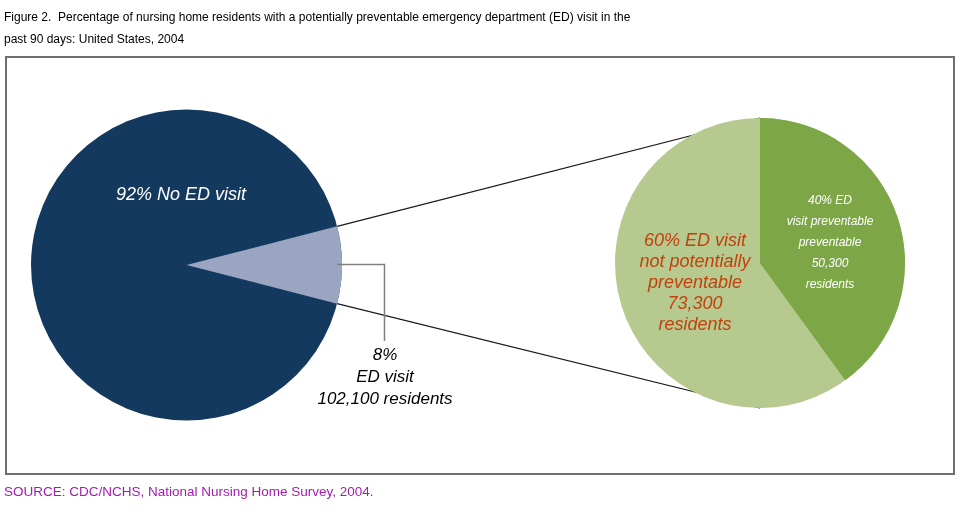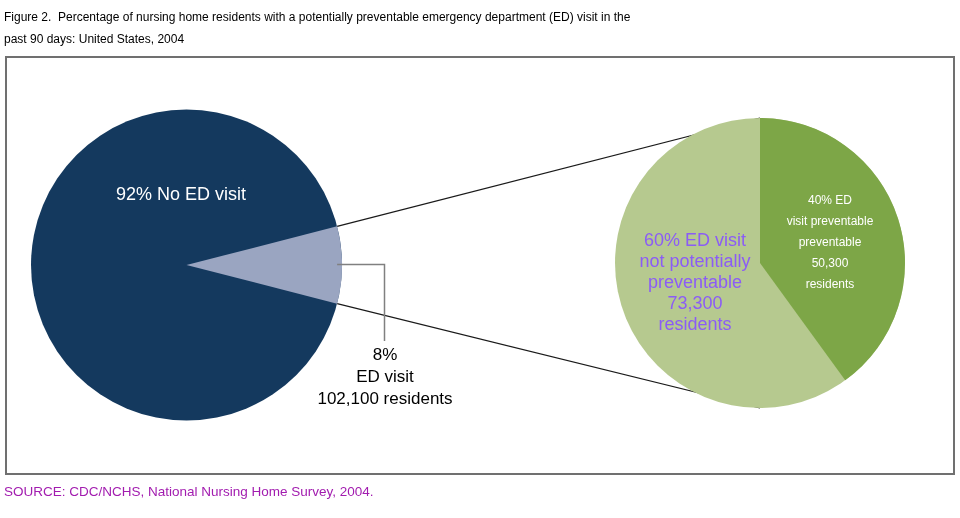--- a/index.html
+++ b/index.html
@@ -43,20 +43,21 @@
     left: 0;
     top: 0;
     width: 960px;
     height: 518px;
   }
   .pie-label {
     position: absolute;
     transform: translateX(-50%);
     text-align: center;
     white-space: nowrap;
+    font-style: italic;
   }
   .pie-label .line { display: block; }
   .label-92 {
     left: 181px;
     top: 183px;
     font-size: 18px;
     line-height: 22px;
     color: #ffffff;
   }
   .label-8 {
@@ -64,21 +65,21 @@
     top: 344px;
     font-size: 17px;
     line-height: 22px;
     color: #000000;
   }
   .label-60 {
     left: 695px;
     top: 230px;
     font-size: 18px;
     line-height: 21px;
-    color: #8b5cf6;
+    color: #c2410c;
   }
   .label-40 {
     left: 830px;
     top: 190px;
     font-size: 12px;
     line-height: 21px;
     color: #ffffff;
   }
   .source-note {
     position: absolute;

